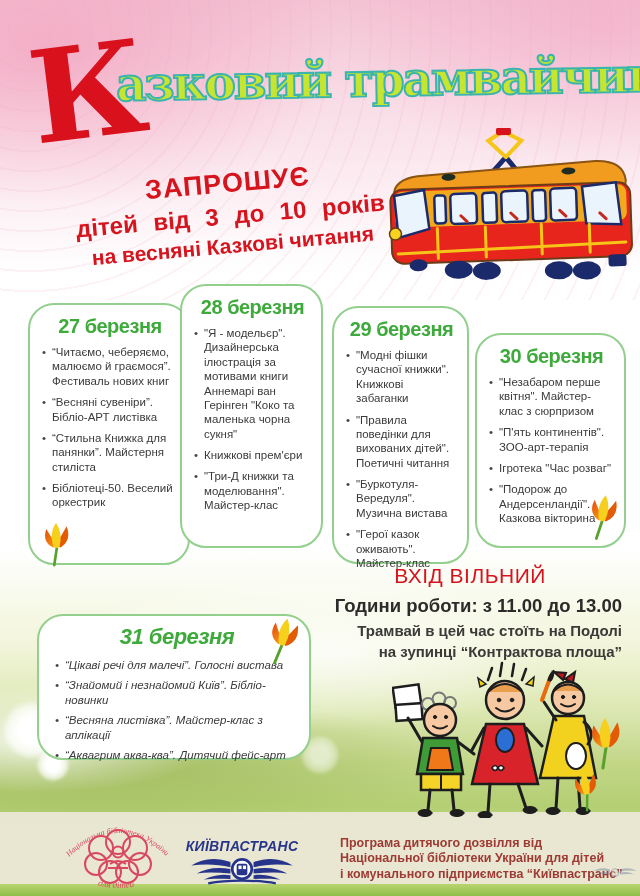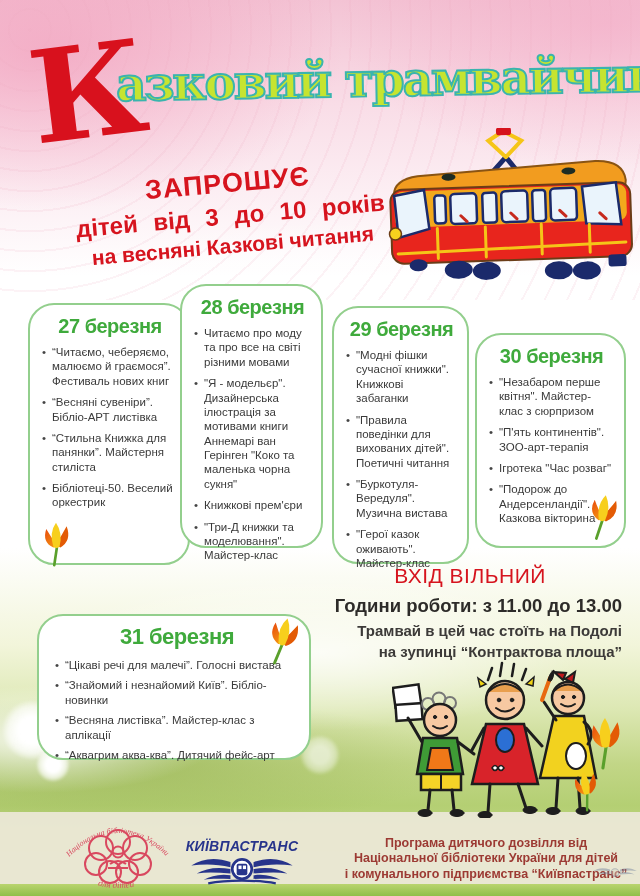--- a/index.html
+++ b/index.html
@@ -40,35 +40,35 @@
   .invite .l3{font-size:21px;margin-top:4px;}
 
   
   .card{position:absolute;background:#fff;border:2px solid #93cf8d;border-radius:26px;
     box-sizing:border-box;padding:8px 10px 6px 12px;}
   .card h3{margin:2px 0 7px 0;text-align:center;color:#3faa3c;font-size:20px;font-weight:bold;letter-spacing:-0.5px;}
   .card ul{margin:0;padding:0;list-style:none;}
   .card li{position:relative;padding-left:10px;margin-bottom:7px;
     font-size:11.5px;line-height:1.25;color:#3a3a3a;font-weight:500;}
   .card li::before{content:"•";position:absolute;left:0;top:0;color:#444;}
-  .card-wide{padding:6px 10px 6px 16px;}
+  .card-wide{padding:6px 10px 6px 16px;font-style:italic;}
   .card-wide h3{font-size:22px;margin:2px 0 8px 0;}
   .card-wide li{font-size:11.5px;margin-bottom:6px;}
   .tulip{position:absolute;}
 
   
   .free-entry{position:absolute;left:335px;top:564px;width:270px;text-align:center;
     color:#d6141e;font-weight:normal;font-size:21px;letter-spacing:0.5px;}
   .hours{position:absolute;left:322px;top:595px;width:300px;text-align:right;color:#2d2b29;}
   .hours .h1{font-size:18.5px;font-weight:bold;}
   .hours .h2{font-size:15px;font-weight:bold;color:#3c3a38;margin-top:5px;}
   .hours .h3{font-size:15px;font-weight:bold;color:#3c3a38;margin-top:4px;}
 
   
-  .program{position:absolute;left:340px;top:836px;width:292px;text-align:center;
+  .program{position:absolute;left:340px;top:836px;width:292px;text-align:left;
     color:#9c3a33;font-weight:bold;font-size:12.5px;line-height:1.22;}
   .lib-logo{position:absolute;left:52px;top:816px;}
   .kp-logo{position:absolute;left:183px;top:838px;width:118px;text-align:center;font-style:italic;}
   .kp-name{color:#27348b;font-weight:bold;font-size:14px;letter-spacing:0.3px;}
   .watermark{position:absolute;left:592px;top:866px;opacity:.45;}
 
   .illus{position:absolute;}
 </style>
 </head>
 <body>
@@ -153,21 +153,20 @@
       <li>Бібліотеці-50. Веселий оркестрик</li>
     </ul>
     <svg class="tulip" style="left:8px;top:216px;" width="36" height="46">
         <use href="#tulip-sym"></use>
       </svg>
   </div>
 
   <div class="card" style="left:180px;top:284px;width:143px;height:264px;">
     <h3>28 березня</h3>
     <ul>
-      <li>Читаємо про моду та про все на світі різними мовами</li>
       <li>"Я - модельєр". Дизайнерська ілюстрація за мотивами книги Аннемарі ван Герінген "Коко та маленька чорна сукня"</li>
       <li>Книжкові прем'єри</li>
       <li>"Три-Д книжки та моделювання". Майстер-клас</li>
     </ul>
   </div>
 
   <div class="card" style="left:332px;top:306px;width:137px;height:258px;">
     <h3>29 березня</h3>
     <ul>
       <li>"Модні фішки сучасної книжки". Книжкові забаганки</li>

